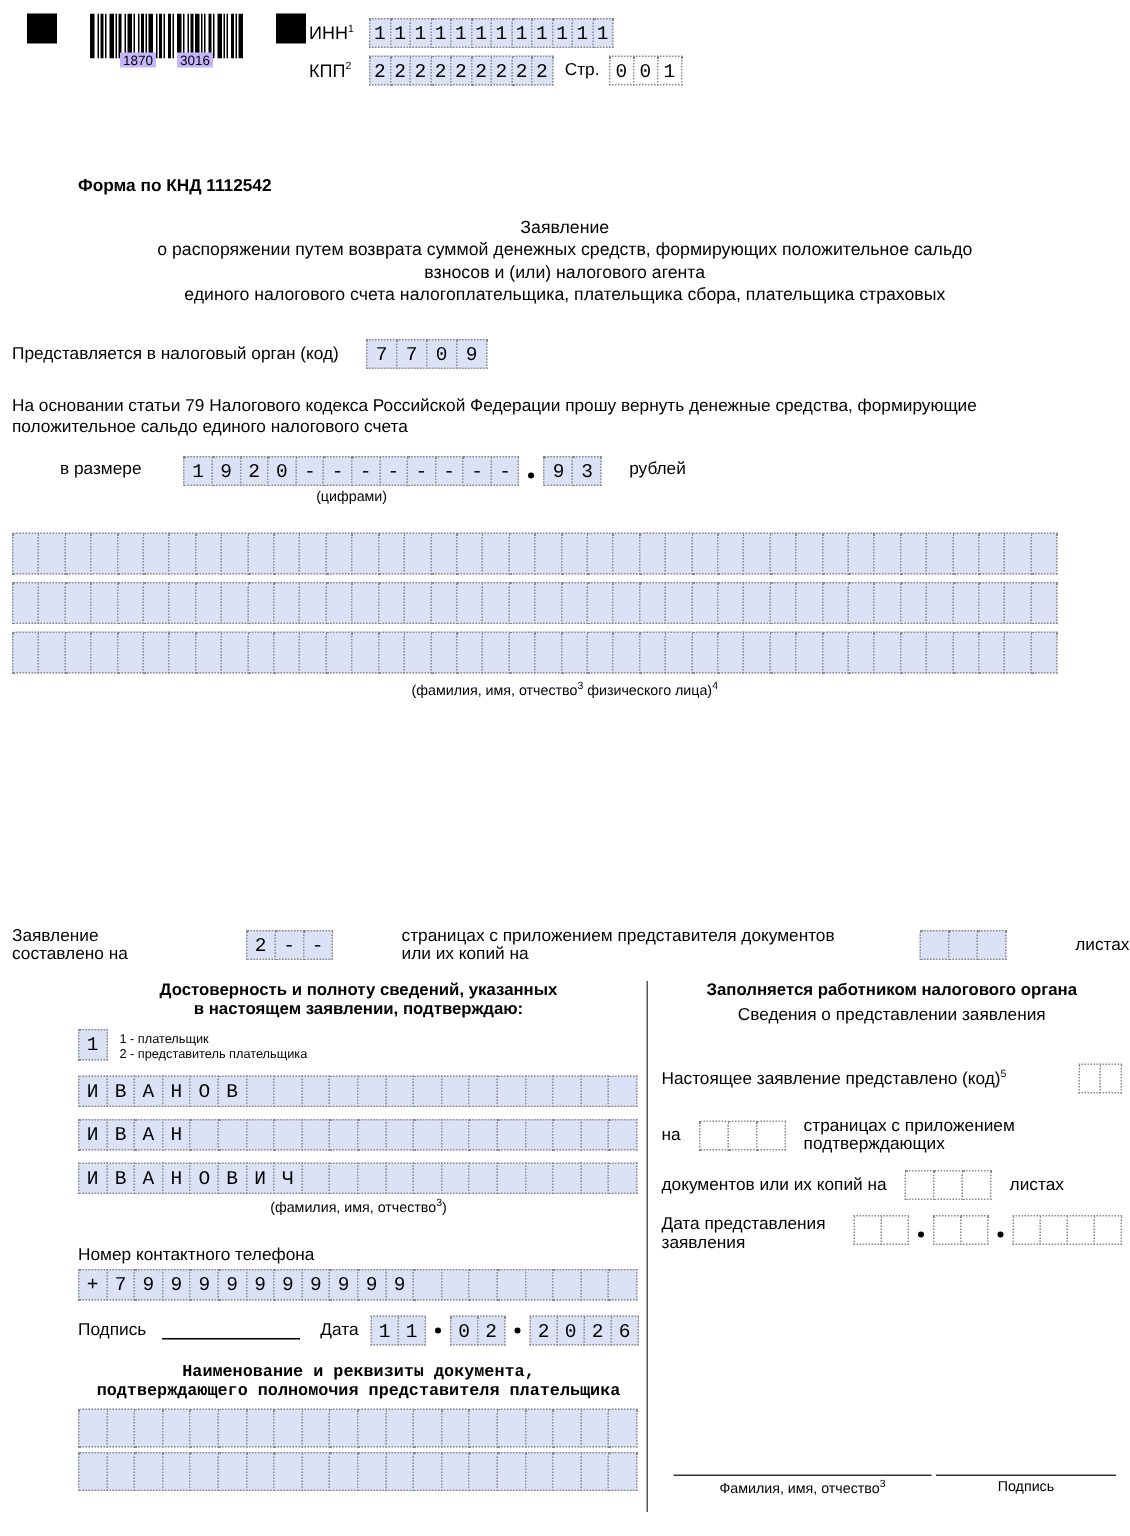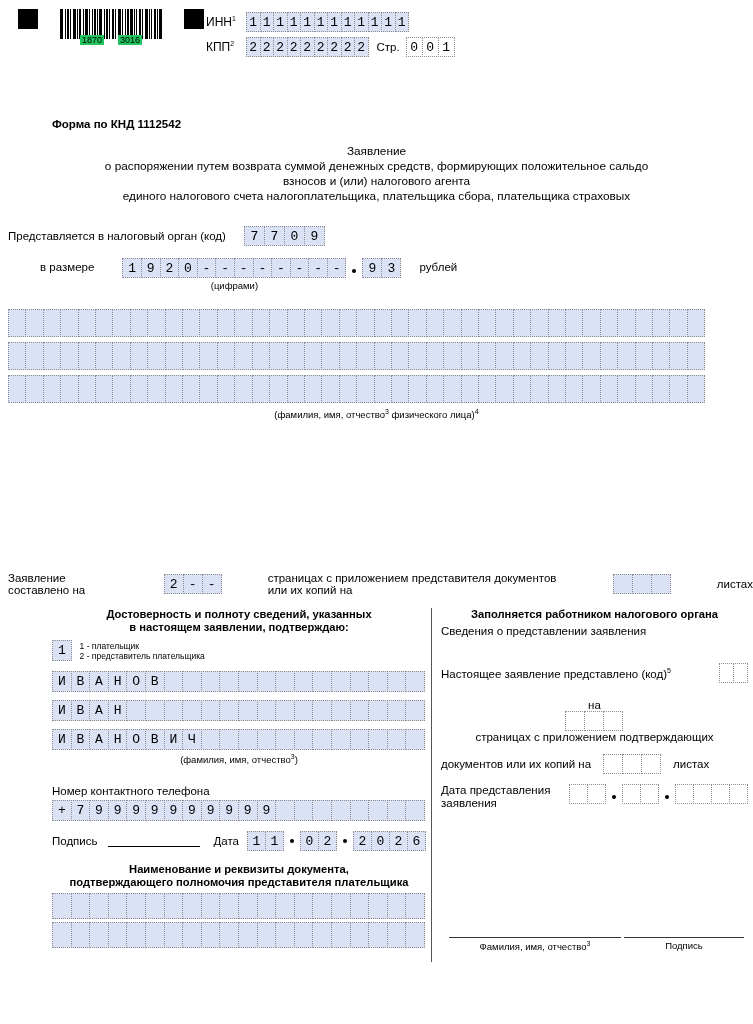--- a/index.html
+++ b/index.html
@@ -6,21 +6,21 @@
   .page{position:relative;width:753px;height:1024px;background:#fff;overflow:hidden;
         font-family:"Liberation Sans",sans-serif;font-size:11.5px;color:#000;box-sizing:border-box;}
   *{box-sizing:border-box;}
 
   
   .barcode-block{position:absolute;left:18px;top:9px;display:flex;align-items:flex-start;}
   .sq{width:20px;height:20px;background:#000;}
   .bars-wrap{position:relative;width:102px;height:30px;margin:0 22px;}
   .bars-nums{position:absolute;left:0;right:0;bottom:-6px;display:flex;justify-content:center;gap:14px;
              font-size:9px;}
-  .bars-nums span{background:#22c55e;padding:0 2px;}
+  .bars-nums span{background:#c4b5fd;padding:0 2px;}
 
   
   .idfields{position:absolute;left:206px;top:12px;}
   .idrow{display:flex;align-items:center;margin-bottom:5px;}
   .idlabel{width:40px;font-size:12px;}
   sup{font-size:7px;vertical-align:super;}
 
   
   .cellrow{display:flex;}
   .cell{height:20px;border:1px dotted #8c8c8c;margin-left:-1px;background:#dbe2f6;
@@ -58,36 +58,36 @@
   .fio-block .cellrow{margin-bottom:5px;}
   .fio-caption{text-align:center;font-size:9.5px;margin-top:2px;}
   .made-on{margin:152px 0 0 8px;gap:36px;}
   .made-on .cellrow{margin:0 10px;}
 
   
   .bottom{margin-top:12px;display:flex;height:354px;padding-left:48px;}
   .col-left{width:402px;padding:0 5px 0 4px;}
   .col-right{flex:1;border-left:1px solid #555;padding:0 8px 0 9px;display:flex;flex-direction:column;}
   .sec-head{font-weight:bold;text-align:center;line-height:13px;font-size:11.2px;}
-  .sec-sub{margin-top:4px;}
+  .sec-sub{text-align:center;margin-top:4px;}
   .signer{display:flex;margin-top:6px;align-items:center;}
   .legend{font-size:8.5px;line-height:10px;margin-left:8px;}
   .nrow{margin-top:8px;}
   .lrow1{margin-top:10px;}
   .small-cap{text-align:center;font-size:9.5px;margin-top:3px;}
   .phone-label{margin-top:20px;}
   .phone-row{margin-top:3px;}
   .signdate{display:flex;align-items:center;margin-top:10px;}
   .sigline-blank{display:inline-block;width:92px;border-bottom:1px solid #000;height:12px;margin:0 14px 0 10px;}
-  .doc-head{font-weight:bold;text-align:center;line-height:13px;margin-top:12px;font-size:11.2px;}
+  .doc-head{font-weight:bold;text-align:center;line-height:13px;margin-top:12px;font-size:11.2px;font-family:Liberation Mono, monospace;}
   .doc-rows{margin-top:4px;}
   .doc-rows .cellrow{margin-bottom:3px;}
   .wrow{display:flex;align-items:center;}
   .submitted{margin-top:26px;justify-content:space-between;}
-  .onpages{margin-top:16px;flex-direction:column;}
+  .onpages{margin-top:16px;}
   .onpages .cellrow{margin:0 12px;}
   .docsrow{margin-top:11px;}
   .docsrow .cellrow{margin:0 12px;}
   .wdate{margin-top:10px;align-items:flex-start;}
   .wdate-label{width:128px;line-height:13px;}
   .spacer{flex:1;}
   .sigarea{display:flex;justify-content:space-between;padding:0 4px 10px 8px;}
   .sigcol{text-align:center;}
   .sigrule{border-top:1px solid #333;}
   .sigcol .lab{font-size:9.5px;margin-top:2px;}
@@ -201,20 +201,21 @@
   <div class="row tax-office">
     <span>Представляется в налоговый орган (код)</span>
     <div class="cellrow cells-code">
         <div class="cell">7</div>
         <div class="cell">7</div>
         <div class="cell">0</div>
         <div class="cell">9</div>
       </div>
   </div>
 
+  <p class="basis">На основании статьи 79 Налогового кодекса Российской Федерации прошу вернуть денежные средства, формирующие положительное сальдо единого налогового счета</p>
 
   <div class="row amount">
     <span class="lbl">в размере</span>
     <div class="cellcol">
       <div class="cellrow cells-amt">
           <div class="cell">1</div>
           <div class="cell">9</div>
           <div class="cell">2</div>
           <div class="cell">0</div>
           <div class="cell">-</div>

